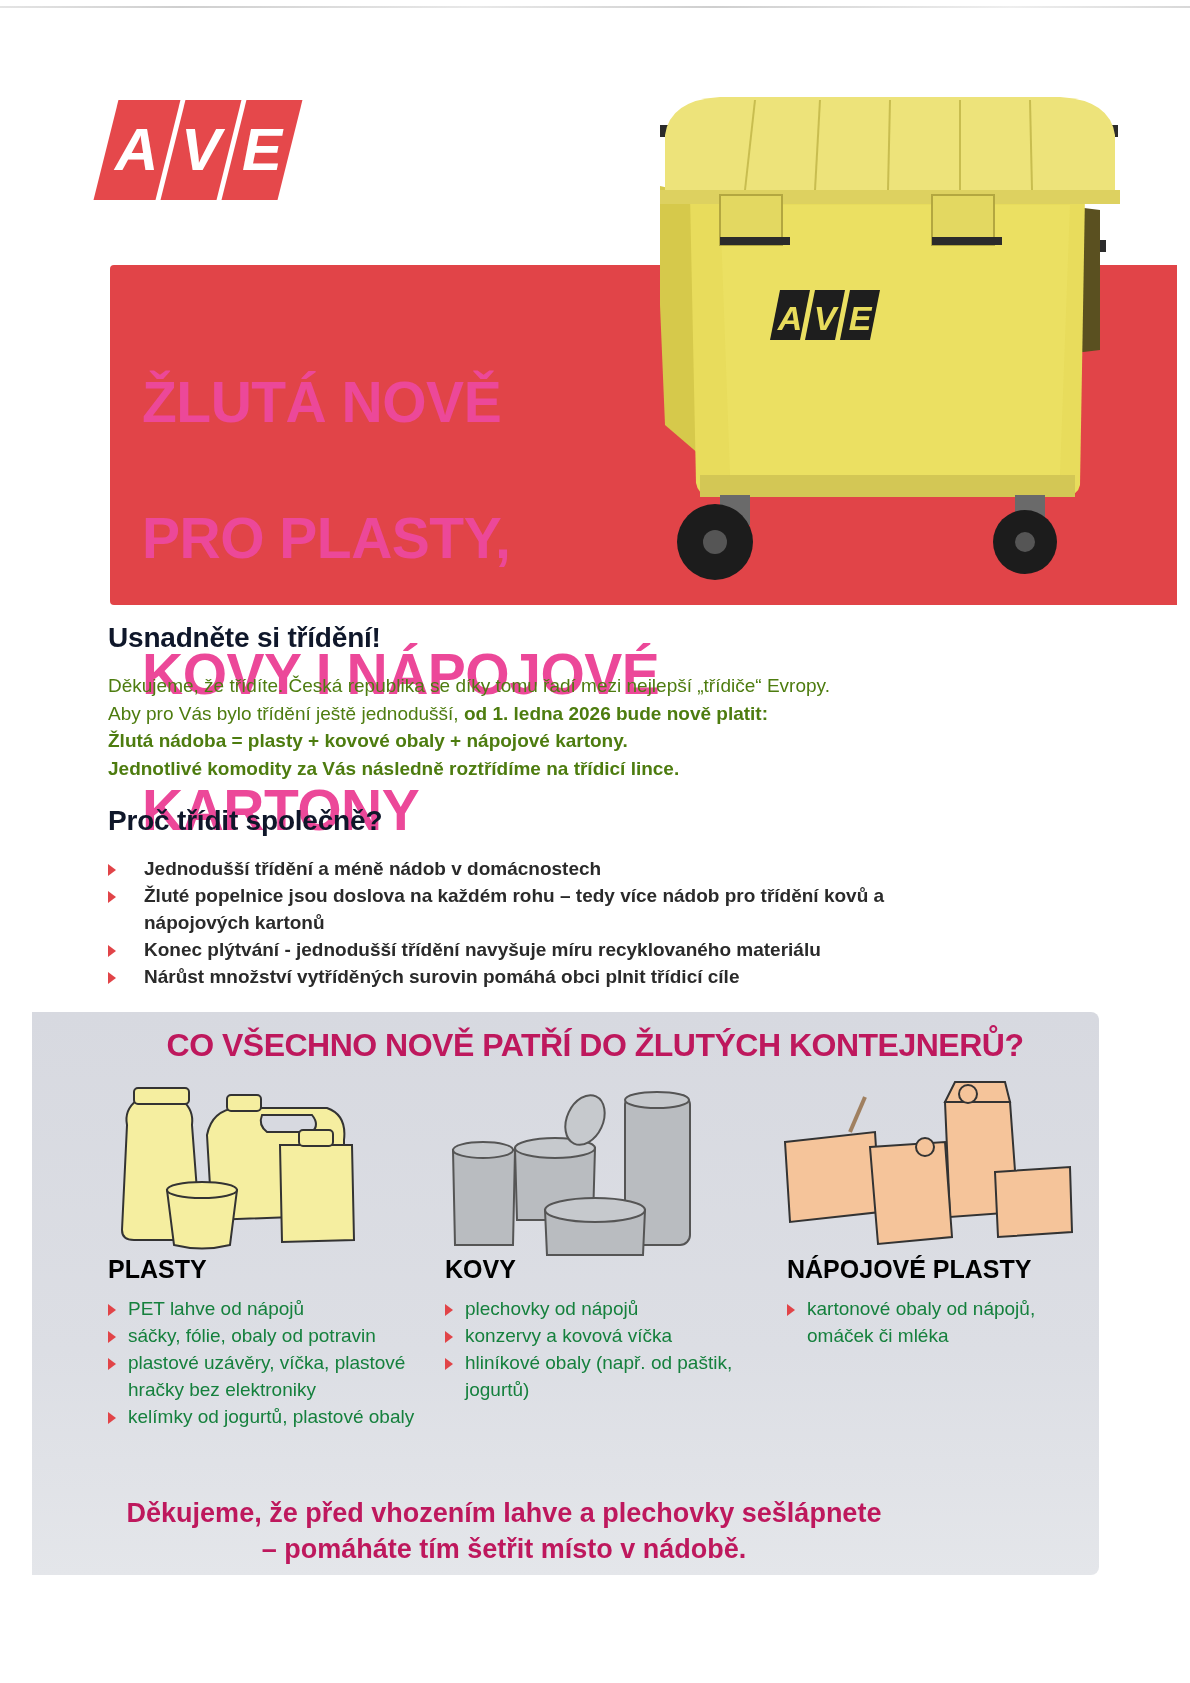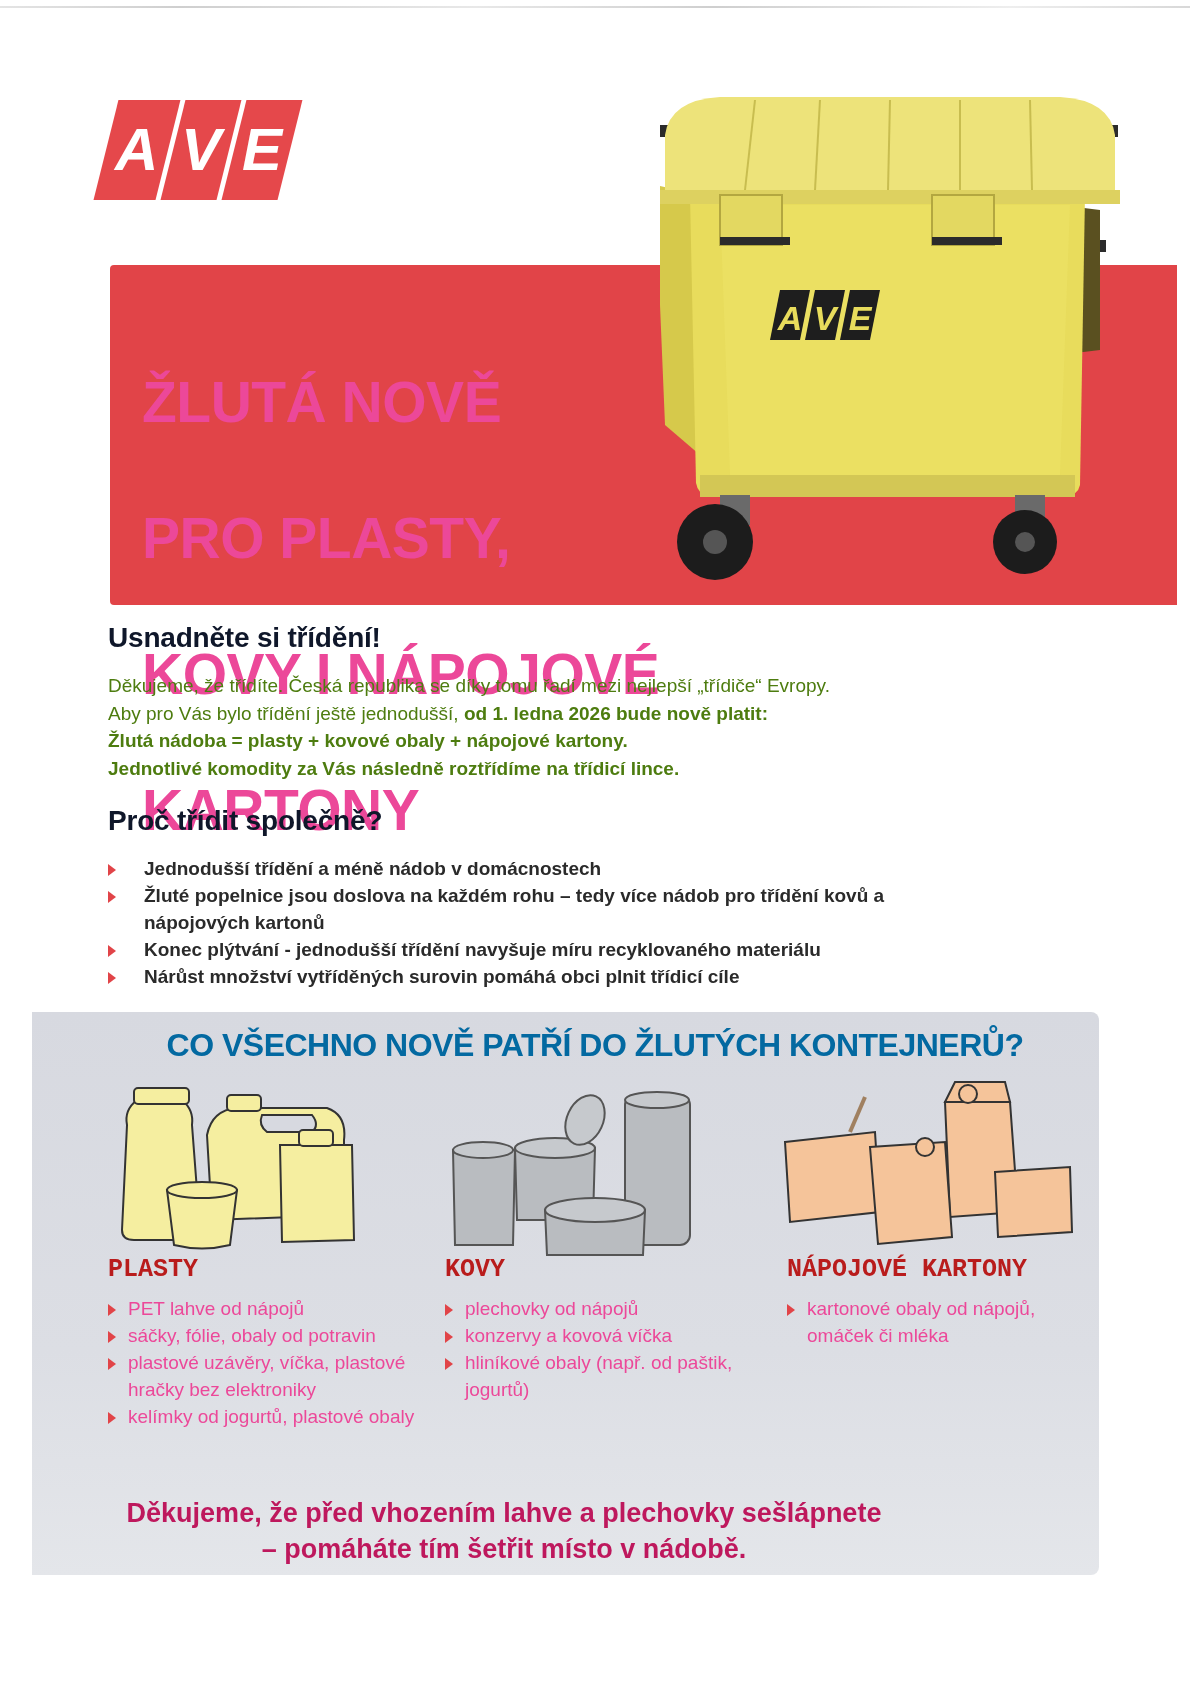--- a/index.html
+++ b/index.html
@@ -61,29 +61,29 @@
     border-top: 6px solid transparent; border-bottom: 6px solid transparent; border-left: 8px solid #e14448;
   }
   
   .panel {
     position: absolute; left: 32px; top: 1012px; width: 1067px; height: 563px;
     background: linear-gradient(180deg, #d7d9e0 0%, #dcdee4 60%, #e4e6ea 100%);
     border-radius: 0 8px 8px 0;
   }
   .panel-title {
     position: absolute; left: 0; top: 1027px; width: 1190px; text-align: center;
-    color: #0369a1; font-family: "Liberation Sans", sans-serif; font-weight: bold; font-size: 32px; letter-spacing: -0.5px;
+    color: #be185d; font-family: "Liberation Sans", sans-serif; font-weight: bold; font-size: 32px; letter-spacing: -0.5px;
   }
   .cat-illus { position: absolute; }
   .cat-title {
-    position: absolute; font-family: Liberation Mono, monospace; font-weight: bold; font-size: 25px; color: #b91c1c;
+    position: absolute; font-family: Liberation Sans, sans-serif; font-weight: bold; font-size: 25px; color: #000000;
   }
   .cat-list {
     position: absolute; margin: 0; padding: 0; list-style: none;
-    font-family: "Liberation Sans", sans-serif; font-size: 19px; line-height: 27px; color: #ec4899;
+    font-family: "Liberation Sans", sans-serif; font-size: 19px; line-height: 27px; color: #15803d;
   }
   .cat-list li { position: relative; padding-left: 20px; }
   .closing {
     position: absolute; left: 0; top: 1495px; width: 1008px; text-align: center;
     color: #be185d; font-family: "Liberation Sans", sans-serif; font-weight: bold; font-size: 27px; line-height: 36px;
   }
 </style>
 </head>
 <body>
 
@@ -218,21 +218,21 @@
     <path d="M165 30 L230 30 L238 140 L170 145 Z"></path>
     <path d="M165 30 L175 10 L225 10 L230 30 Z"></path>
     <circle cx="188" cy="22" r="9"></circle>
     <path d="M5 70 L95 60 L100 140 L10 150 Z"></path>
     <line x1="70" y1="60" x2="85" y2="25" stroke-width="4" stroke="#a08060"></line>
     <path d="M90 75 L165 70 L172 165 L98 172 Z"></path>
     <circle cx="145" cy="75" r="9"></circle>
     <path d="M215 100 L290 95 L292 160 L218 165 Z"></path>
   </g>
 </svg>
-<div class="cat-title" style="left:787px;top:1255px;">NÁPOJOVÉ KARTONY</div>
+<div class="cat-title" style="left:787px;top:1255px;">NÁPOJOVÉ PLASTY</div>
 <ul class="cat-list" style="left:787px;top:1295px;width:300px;">
   <li><span class="bullet"></span><span>kartonové obaly od nápojů, omáček či mléka</span></li>
 </ul>
 
 <div class="closing">
   <div>Děkujeme, že před vhozením lahve a plechovky sešlápnete</div>
   <div>– pomáháte tím šetřit místo v nádobě.</div>
 </div>
 
 </body></html>

